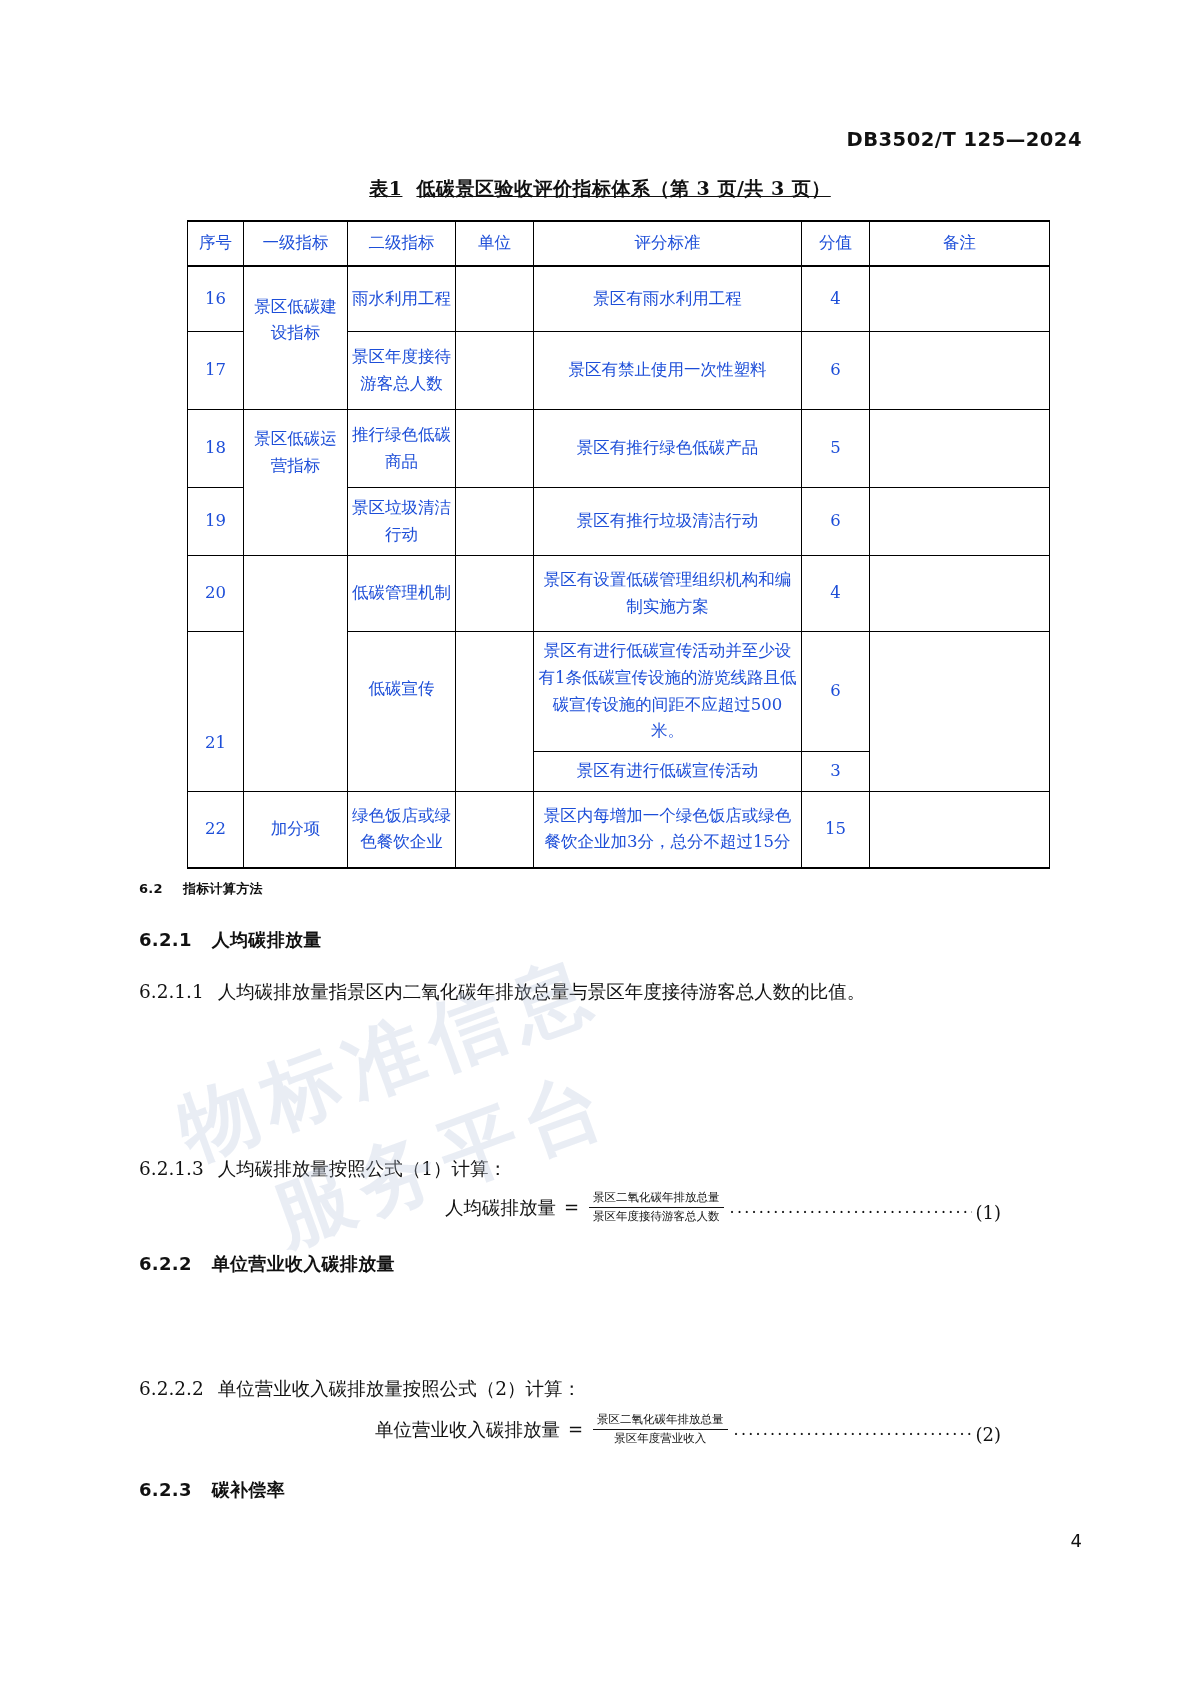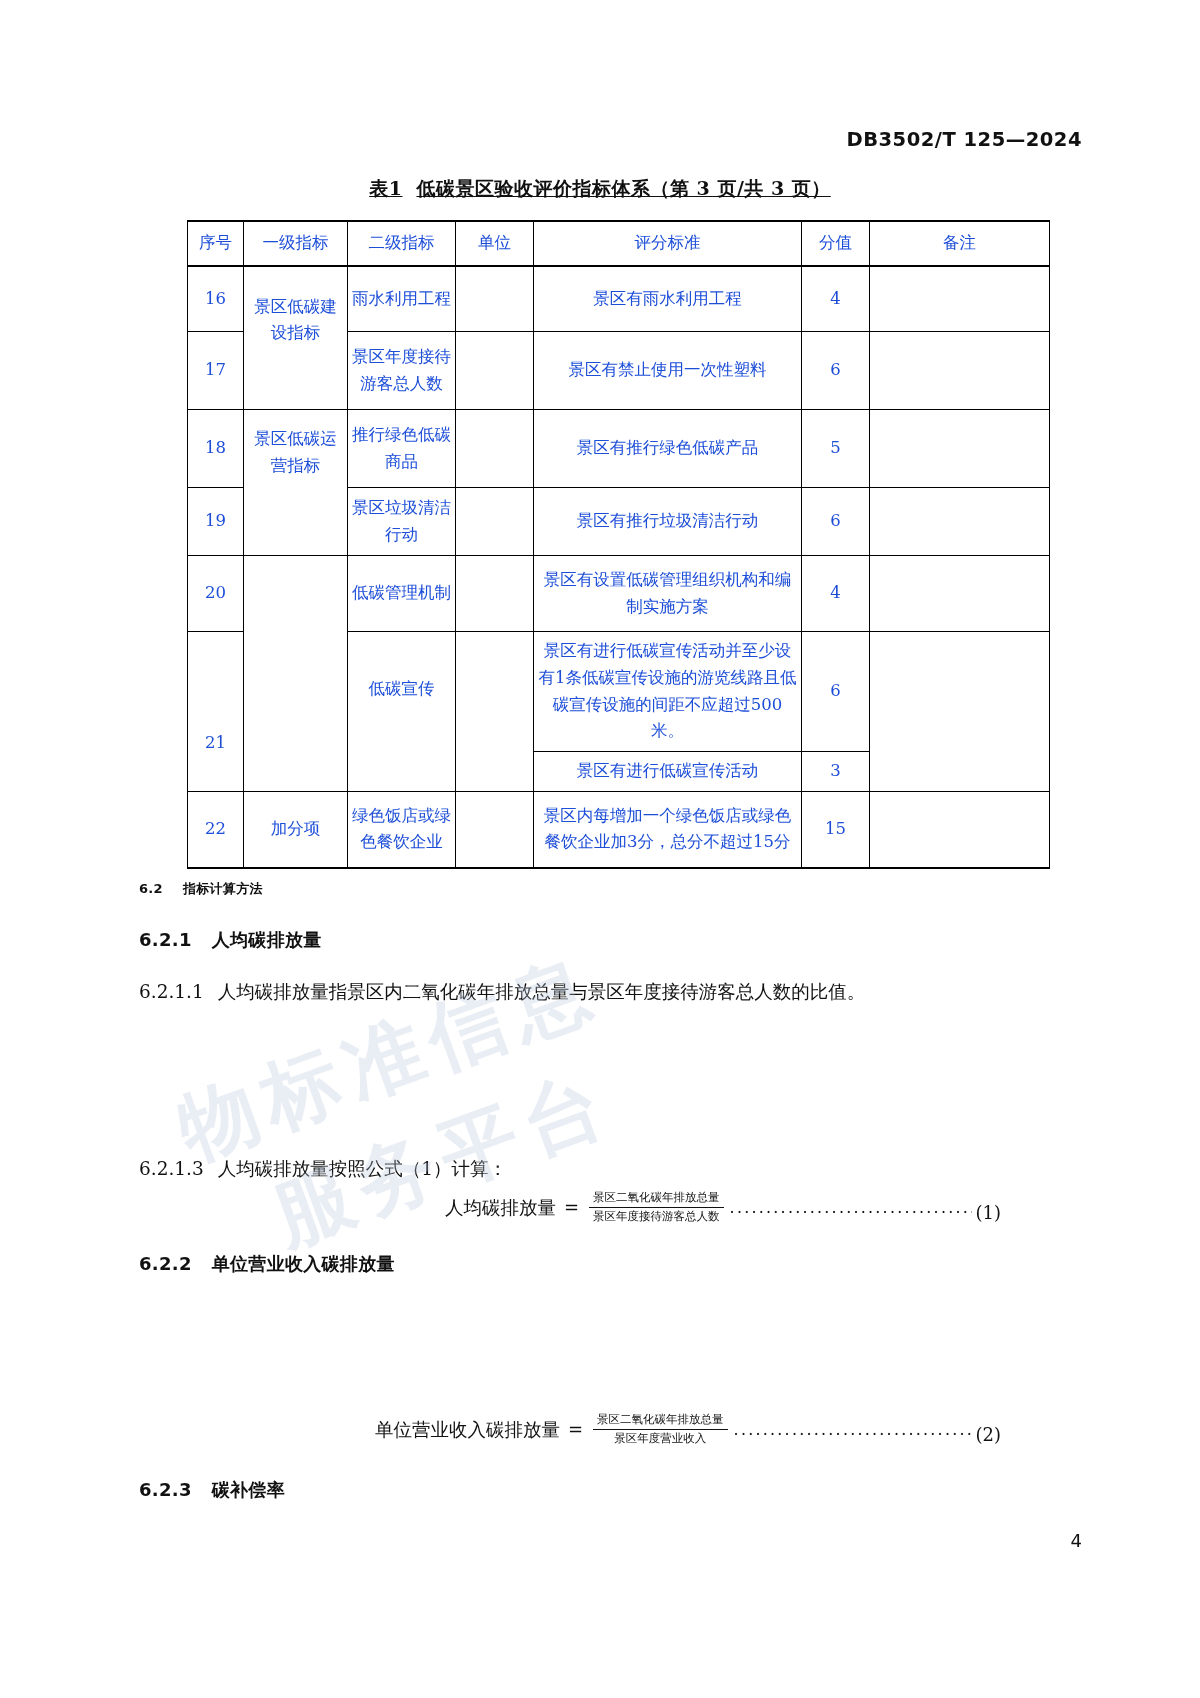--- a/index.html
+++ b/index.html
@@ -328,20 +328,23 @@
     </span>
     <span class="dots">······························································</span>
     <span class="f-tag">(1)</span>
   </div>
 
   <div class="sec-h3" style="top:1252px">
     <span class="num">6.2.2</span><span>单位营业收入碳排放量</span>
   </div>
 
 
+  <div class="para" style="top:1372px">
+    <span class="pnum">6.2.2.2</span><span>单位营业收入碳排放量按照公式（2）计算：</span>
+  </div>
 
   <div class="formula-line" style="top:1412px">
     <span class="f-spacer" style="width:236px"></span>
     <span class="f-label">单位营业收入碳排放量</span>
     <span class="f-eq">=</span>
     <span class="frac">
       <span class="num-part">景区二氧化碳年排放总量</span>
       <span class="den-part">景区年度营业收入</span>
     </span>
     <span class="dots">···················································</span>

